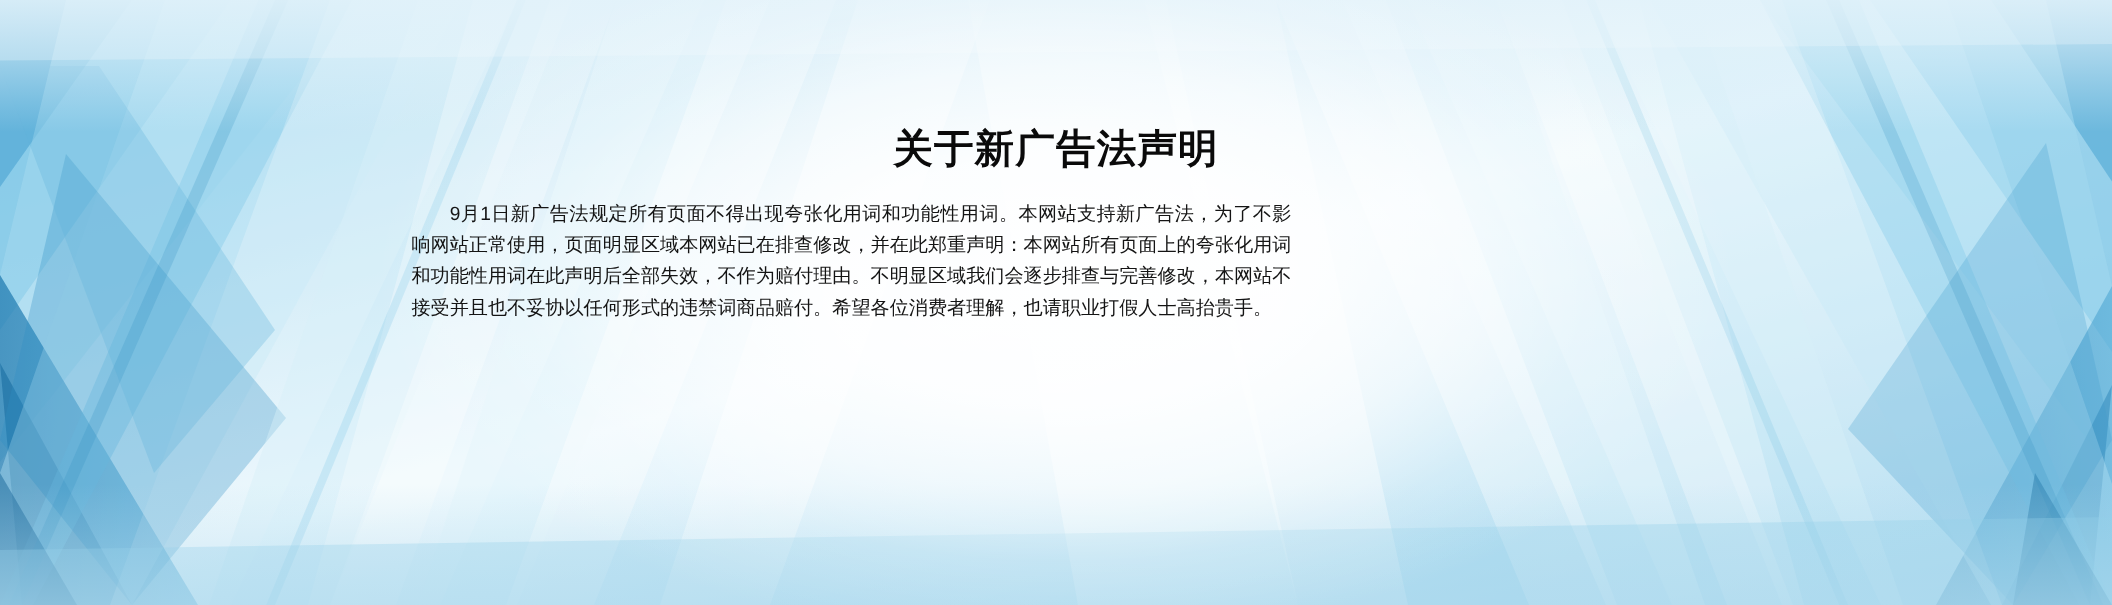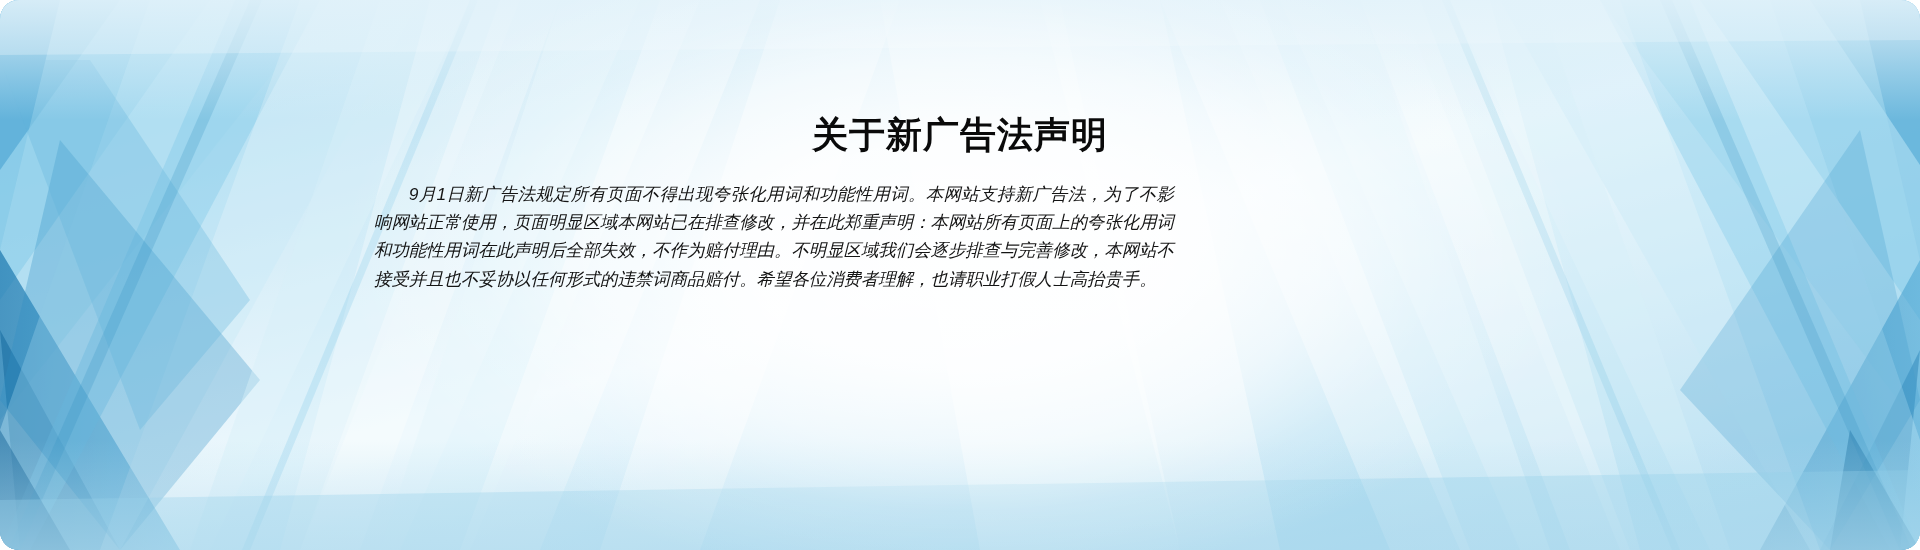--- a/index.html
+++ b/index.html
@@ -7,21 +7,20 @@
     padding: 0;
     background: #ffffff;
   }
   #stage {
     position: relative;
     width: 1920px;
     height: 550px;
     overflow: hidden;
     font-family: "Liberation Sans", "DejaVu Sans", sans-serif;
     background: #bfe2f2;
-    border-radius: 19px;
   }
 
   
   #bg-art {
     position: absolute;
     inset: 0;
     overflow: hidden;
   }
   #bg-art svg {
     position: absolute;
@@ -80,21 +79,20 @@
     font-size: 17.4px;
     line-height: 28.2px;
     text-align: justify;
     text-justify: inter-character;
   }
   #body-copy p {
     margin: 0;
   }
   #body-copy p.indent {
     text-indent: 2em;
-    font-style: italic;
   }
 </style>
 </head>
 <body>
 
 <div id="stage">
 
   <div id="bg-art">
     <svg viewBox="0 0 1920 550" preserveAspectRatio="none">
       <defs>

